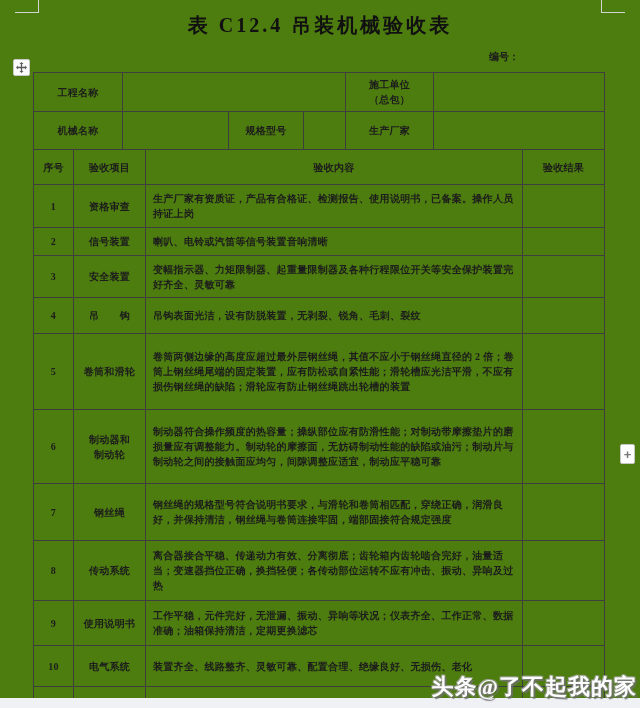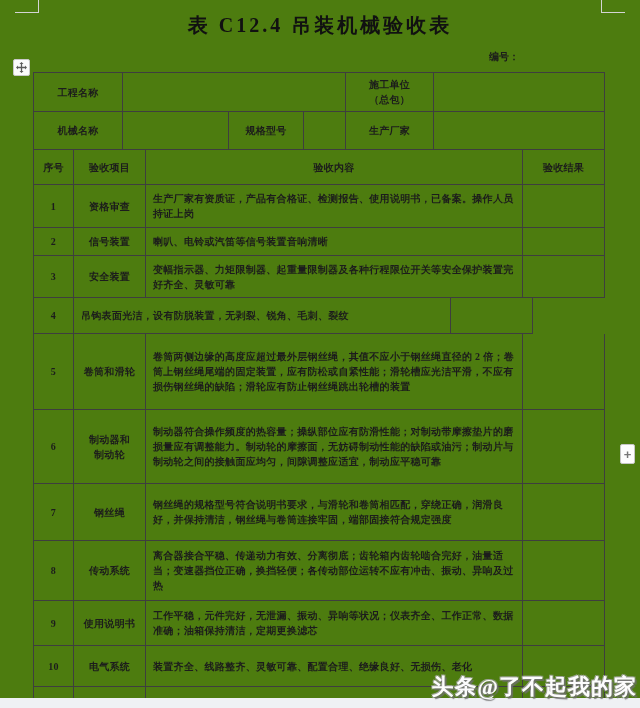--- a/index.html
+++ b/index.html
@@ -127,20 +127,21 @@
 
     <div class="trow">
       <div class="cell c-no r3">3</div>
       <div class="cell c-item r3">安全装置</div>
       <div class="cell c-content r3 left">变幅指示器、力矩限制器、起重量限制器及各种行程限位开关等安全保护装置完好齐全、灵敏可靠</div>
       <div class="cell c-result r3"></div>
     </div>
 
     <div class="trow">
       <div class="cell c-no r4">4</div>
+      <div class="cell c-item r4">吊　　钩</div>
       <div class="cell c-content r4 left">吊钩表面光洁，设有防脱装置，无剥裂、锐角、毛刺、裂纹</div>
       <div class="cell c-result r4"></div>
     </div>
 
     <div class="trow">
       <div class="cell c-no r5">5</div>
       <div class="cell c-item r5">卷筒和滑轮</div>
       <div class="cell c-content r5 left">卷筒两侧边缘的高度应超过最外层钢丝绳，其值不应小于钢丝绳直径的 2 倍；卷筒上钢丝绳尾端的固定装置，应有防松或自紧性能；滑轮槽应光洁平滑，不应有损伤钢丝绳的缺陷；滑轮应有防止钢丝绳跳出轮槽的装置</div>
       <div class="cell c-result r5"></div>
     </div>

